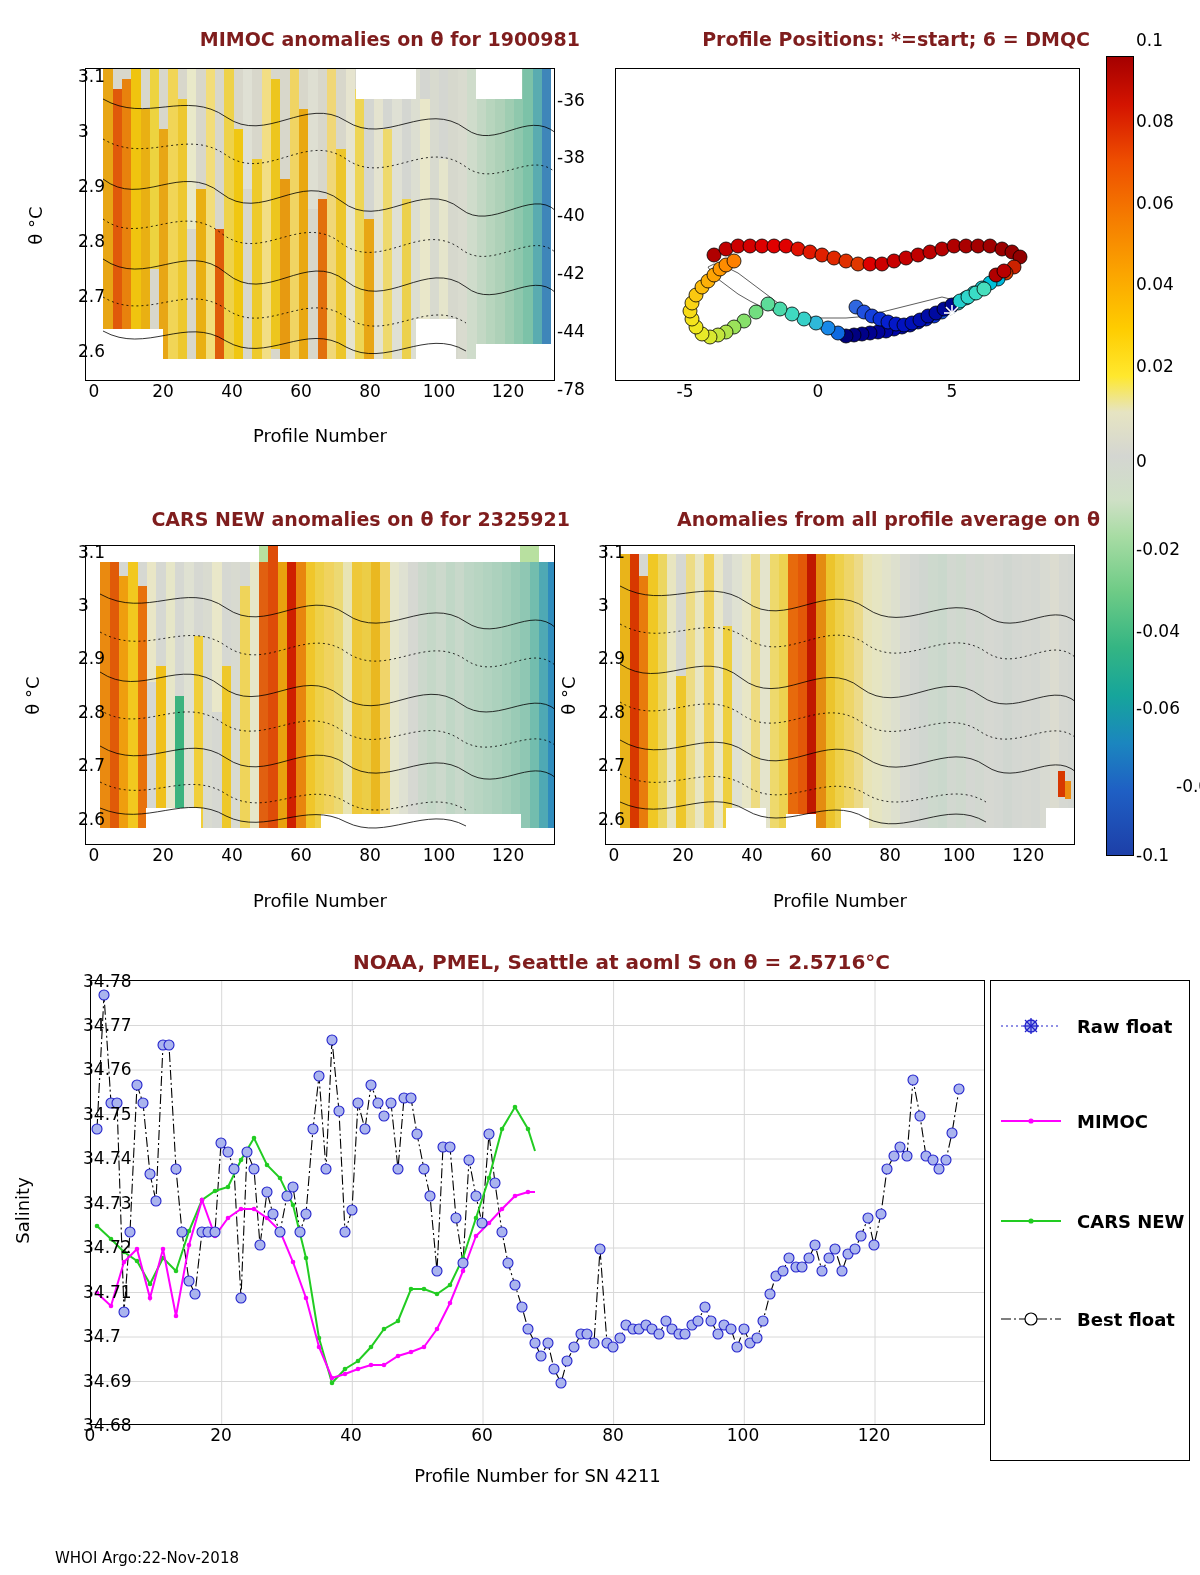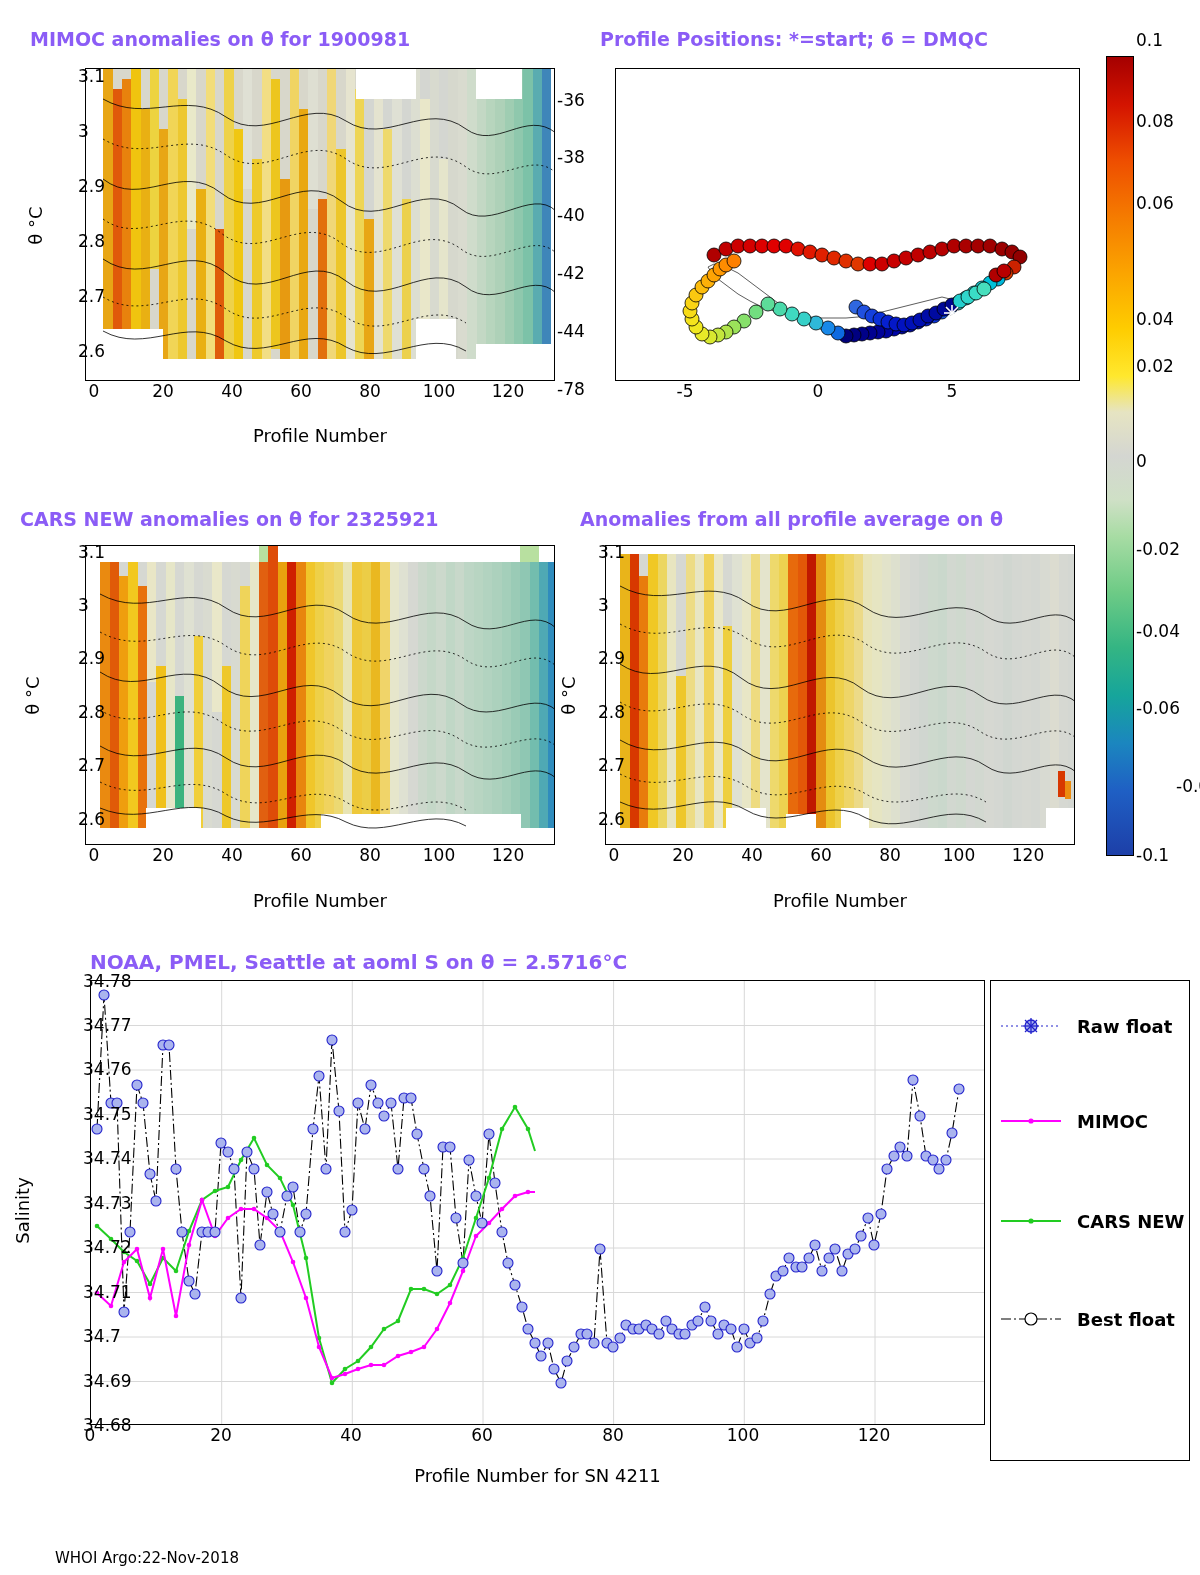--- a/index.html
+++ b/index.html
@@ -2,21 +2,21 @@
 <html><head>
 <meta charset="utf-8">
 <style>
   html,body{margin:0;padding:0;}
   body{
     width:1200px;height:1575px;background:#ffffff;
     font-family:"DejaVu Sans","Liberation Sans",sans-serif;
     color:#000;overflow:hidden;position:relative;
   }
   .panel{position:absolute;}
-  .title{font-weight:bold;font-size:19px;text-align:left;color:#8b5cf6;}
+  .title{font-weight:bold;font-size:19px;text-align:right;color:#7f1d1d;}
   .axlabel{font-size:18px;color:#000;}
   .tick{font-size:17px;color:#000;}
   .plotbox{position:absolute;border:1px solid #000;background:#fff;box-sizing:border-box;overflow:hidden;}
   .yt{position:absolute;right:calc(100% + 7px);transform:translateY(-50%);white-space:nowrap;}
   .ytr{position:absolute;left:calc(100% + 7px);transform:translateY(-50%);white-space:nowrap;}
   .xt{position:absolute;top:calc(100% + 7px);transform:translateX(-50%);white-space:nowrap;}
   .cbar{position:absolute;border:1px solid #000;box-sizing:border-box;}
   .cbtick{position:absolute;left:calc(100% + 8px);transform:translateY(-50%);font-size:17px;white-space:nowrap;}
   .footer{position:absolute;font-size:15px;margin-top:24px;}
   svg{display:block;}
@@ -289,21 +289,21 @@
           <stop offset="1.00" stop-color="#1d3fa8"></stop>
         </linearGradient>
       </defs>
       <rect x="0" y="0" width="26" height="798" fill="url(#cbg)"></rect>
     </svg>
   </div>
   <div>
     <div class="cbtick" style="left:38px;top:40px;">0.1</div>
     <div class="cbtick" style="left:38px;top:121px;">0.08</div>
     <div class="cbtick" style="left:38px;top:203px;">0.06</div>
-    <div class="cbtick" style="left:38px;top:284px;margin-top:35px;">0.04</div>
+    <div class="cbtick" style="left:38px;top:284px;">0.04</div>
     <div class="cbtick" style="left:38px;top:366px;">0.02</div>
     <div class="cbtick" style="left:38px;top:461px;">0</div>
     <div class="cbtick" style="left:38px;top:549px;">-0.02</div>
     <div class="cbtick" style="left:38px;top:631px;">-0.04</div>
     <div class="cbtick" style="left:38px;top:708px;">-0.06</div>
     <div class="cbtick" style="left:38px;top:786px;margin-left:40px;">-0.08</div>
     <div class="cbtick" style="left:38px;top:855px;">-0.1</div>
   </div>
 </div>
 

